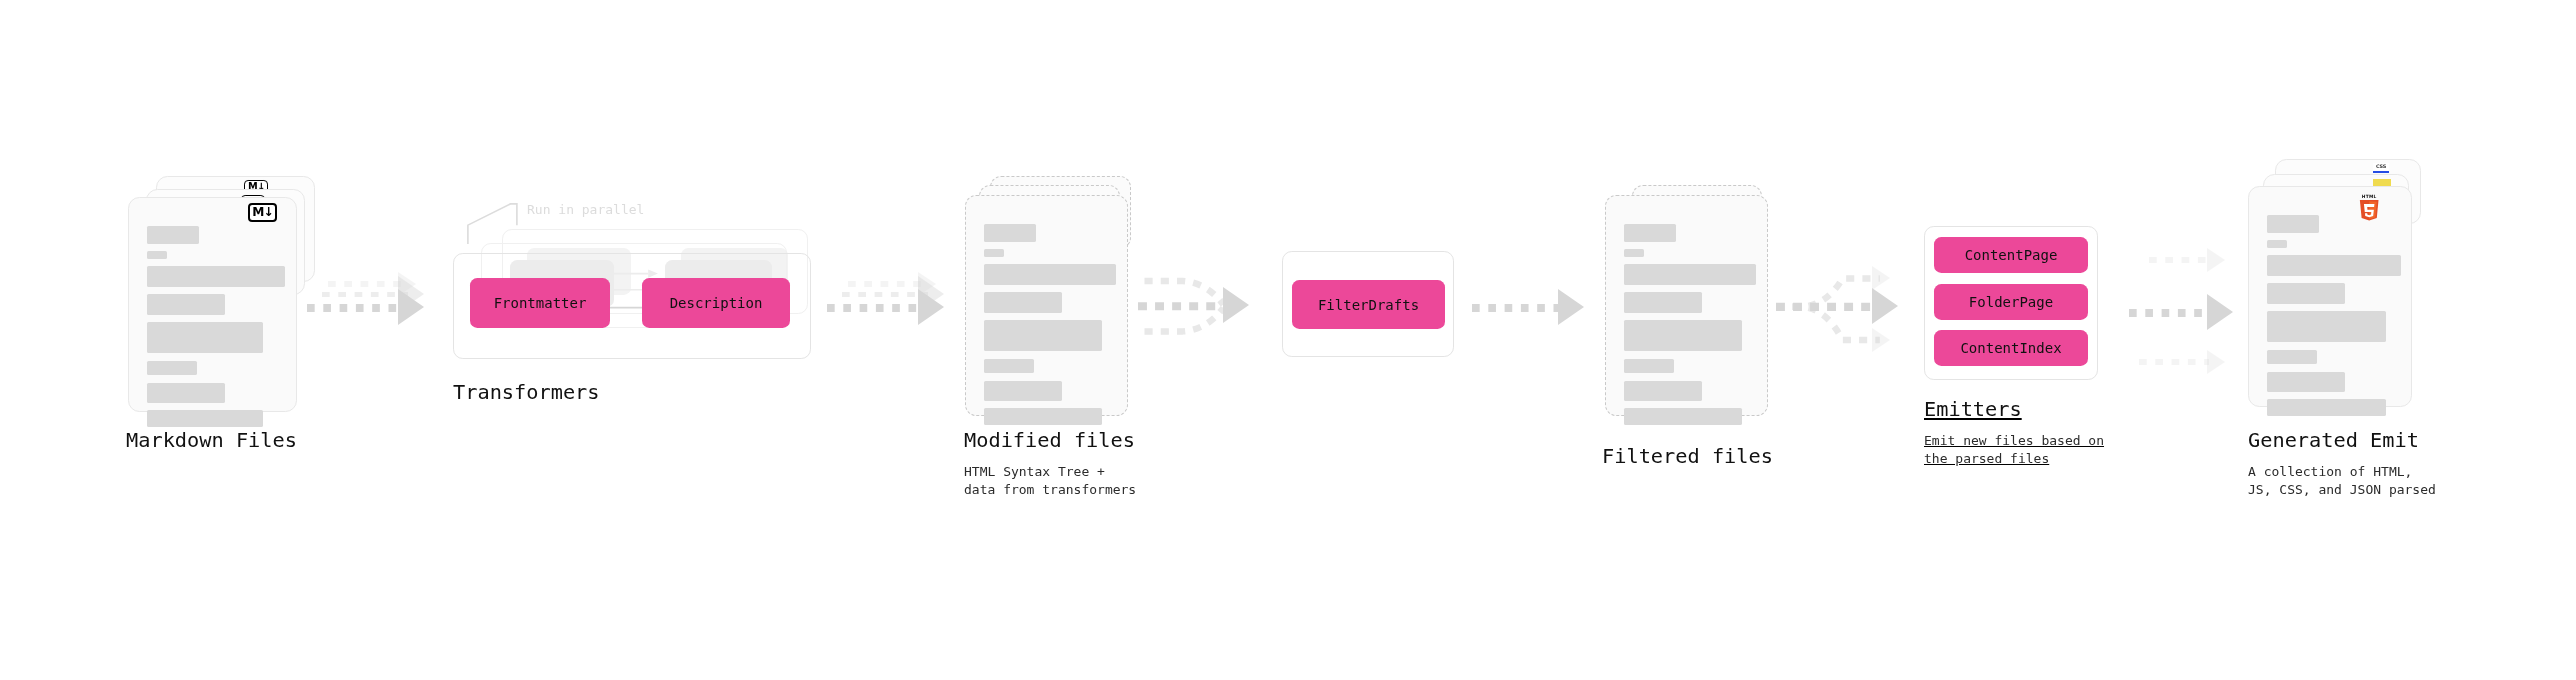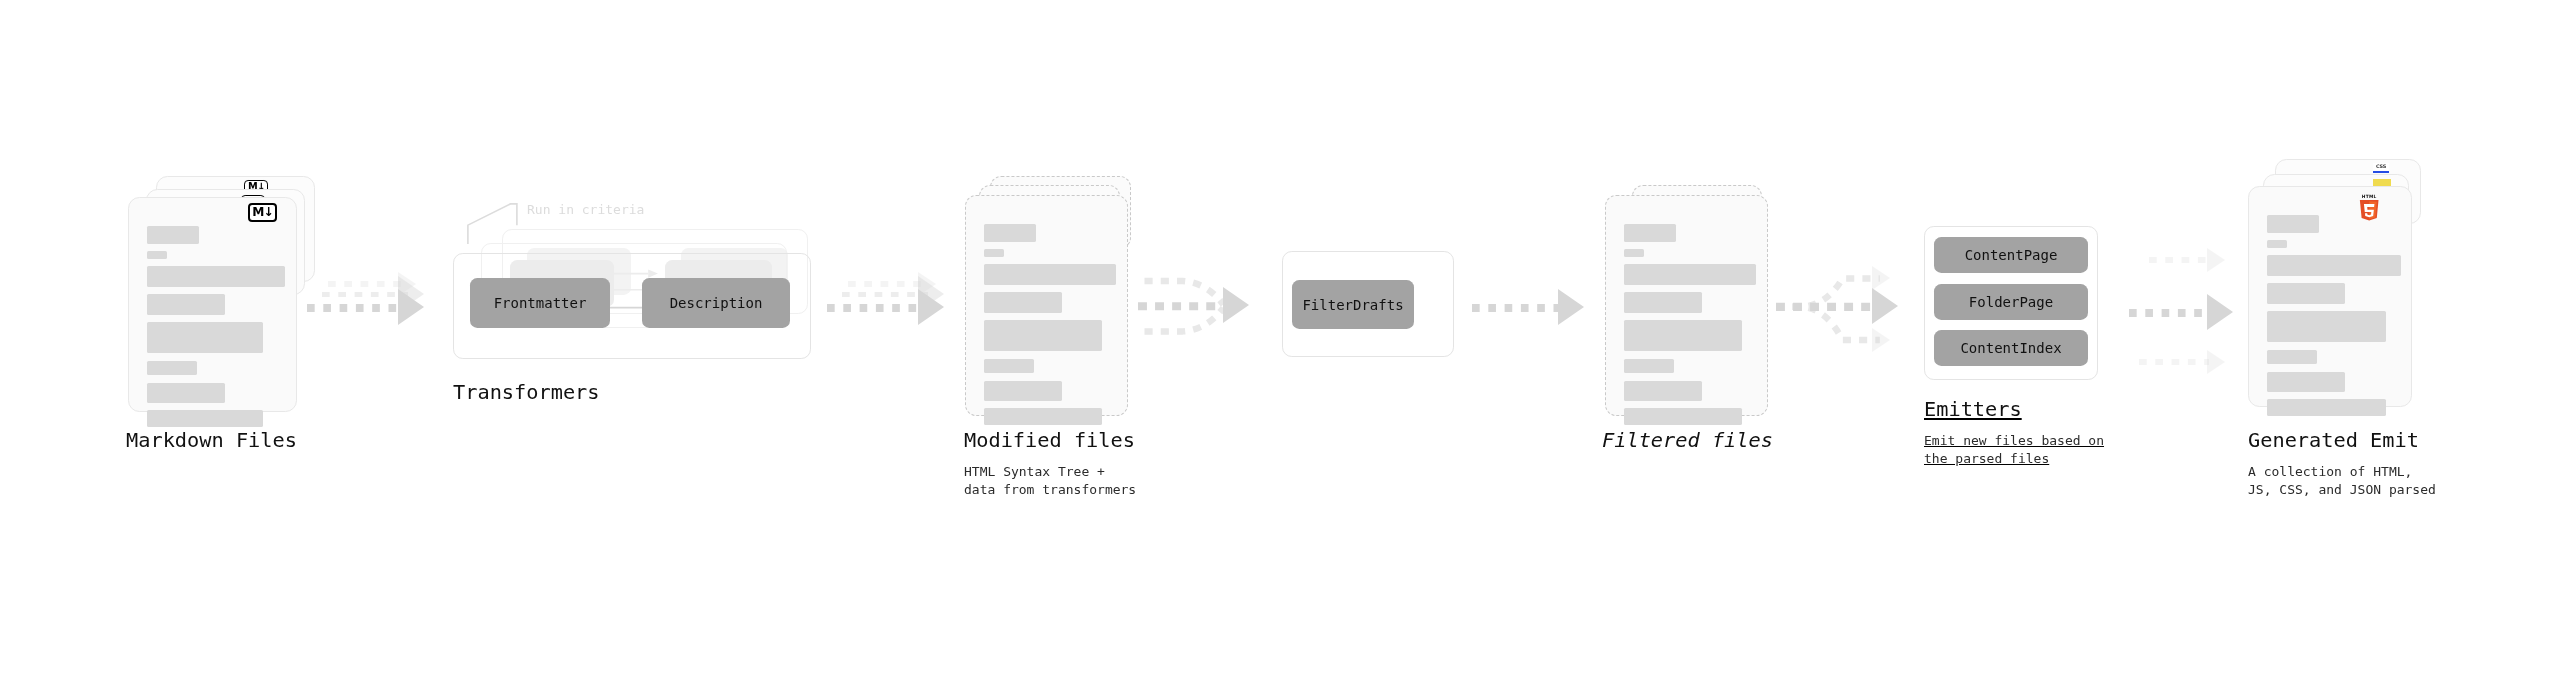--- a/index.html
+++ b/index.html
@@ -79,21 +79,21 @@
   
   .pbox {
     position: absolute;
     background: #fff;
     border: 1.6px solid #e4e4e4;
     border-radius: 9.8px;
   }
   .pbox.ghost { background: transparent; border-color: #f0f0f0; }
   .pill {
     position: absolute;
-    background: #a3a3a3;
+    background: #ec4899;
     border-radius: 7.3px;
     color: #111;
     font-size: 14px;
     display: flex; align-items: center; justify-content: center;
     font-family: "DejaVu Sans Mono", "Liberation Mono", monospace;
     white-space: nowrap;
   }
   .pill.ghost { background: #ececec; color: transparent; }
   .pill.ghost2 { background: #f3f3f3; color: transparent; }
 
@@ -162,21 +162,21 @@
     <div class="ahead sm fainter" style="left:91px; top:4.1px;"></div>
     <div class="ahead faint" style="left:91px; top:8.1px;"></div>
     <div class="ahead" style="left:91px; top:21px;"></div>
   </div>
 
   <div>
 
     <svg class="conn" style="left:463px; top:199px; width:98px; height:49px;" viewBox="0 0 120 60">
       <path d="M 6 55 L 6 32 L 58 6 L 66 6 L 66 32" fill="none" stroke="#dcdcdc" stroke-width="2"></path>
     </svg>
-    <div class="rip-label" style="left:527px; top:202px;">Run in criteria</div>
+    <div class="rip-label" style="left:527px; top:202px;">Run in parallel</div>
 
     <div class="pbox ghost" style="left:502px; top:229px; width:306px; height:85px;"></div>
     <div class="pill ghost2" style="left:527px; top:248px; width:104px; height:47px;"></div>
     <div class="pill ghost2" style="left:681px; top:248px; width:107px; height:47px;"></div>
 
     <div class="pbox ghost" style="left:481px; top:243px; width:306px; height:85px;"></div>
     <div class="pill ghost" style="left:510px; top:260px; width:104px; height:47px;"></div>
     <div class="pill ghost" style="left:665px; top:260px; width:107px; height:47px;"></div>
 
     <svg class="conn" style="left:611px; top:267px; width:89px; height:65px;" viewBox="0 0 110 80">
@@ -237,21 +237,21 @@
     <svg class="conn" style="left:0; top:0; width:130px; height:98px;" viewBox="0 0 160 120">
       <path d="M 8 28 L 55 28 Q 85 30 105 57" fill="none" stroke="#e8e8e8" stroke-width="8" stroke-dasharray="10 10" stroke-linecap="butt"></path>
       <path d="M 8 90 L 55 90 Q 85 88 105 61" fill="none" stroke="#e8e8e8" stroke-width="8" stroke-dasharray="10 10" stroke-linecap="butt"></path>
       <path d="M 0 59 L 110 59" fill="none" stroke="#d6d6d6" stroke-width="10" stroke-dasharray="11 10" stroke-linecap="butt"></path>
     </svg>
     <div class="ahead" style="left:85px; top:29px;"></div>
   </div>
 
   <div>
     <div class="pbox" style="left:1282px; top:251px; width:172px; height:106px;"></div>
-    <div class="pill" style="left:1292px; top:280px; width:122px; height:49px;">FilterDrafts</div>
+    <div class="pill" style="left:1292px; top:280px; width:153px; height:49px;">FilterDrafts</div>
   </div>
 
 
   <div class="arrow" style="left:1472px; top:289px;">
     <div class="adots" style="left:0px; top:14.6px; width:98px; height:8.1px;"></div>
     <div class="ahead" style="left:86px; top:0px;"></div>
   </div>
 
   <div class="doc-stack">
     <div class="doc dashed" style="left:1632px; top:185px; width:130px; height:65px; background:#fbfbfb;"></div>
@@ -262,21 +262,21 @@
         <div class="ln" style="width:132px; height:21px;"></div>
         <div class="ln" style="width:78px;  height:21px;"></div>
         <div class="ln" style="width:118px; height:31px;"></div>
         <div class="ln" style="width:50px;  height:14.6px;"></div>
         <div class="ln" style="width:78px;  height:20.3px;"></div>
         <div class="ln" style="width:118px; height:16.3px;"></div>
       </div>
     </div>
   </div>
 
-  <div class="caption" style="left:1602px; top:428px;font-style:italic;">
+  <div class="caption" style="left:1602px; top:444px;">
     <div class="cap-title">Filtered files</div>
   </div>
 
   <div class="arrow" style="left:1776px; top:244px;">
     <svg class="conn" style="left:0; top:0; width:146px; height:163px;" viewBox="0 0 180 200">
       <path d="M 0 77 L 30 77 Q 62 76 82 42 L 128 42" fill="none" stroke="#e8e8e8" stroke-width="8" stroke-dasharray="10 10"></path>
       <path d="M 0 77 L 30 77 Q 62 78 82 118 L 128 118" fill="none" stroke="#e8e8e8" stroke-width="8" stroke-dasharray="10 10"></path>
       <path d="M 0 77 L 128 77" fill="none" stroke="#d6d6d6" stroke-width="10" stroke-dasharray="11 10"></path>
     </svg>
     <div class="ahead sm fainter" style="left:96px; top:22px;"></div>

